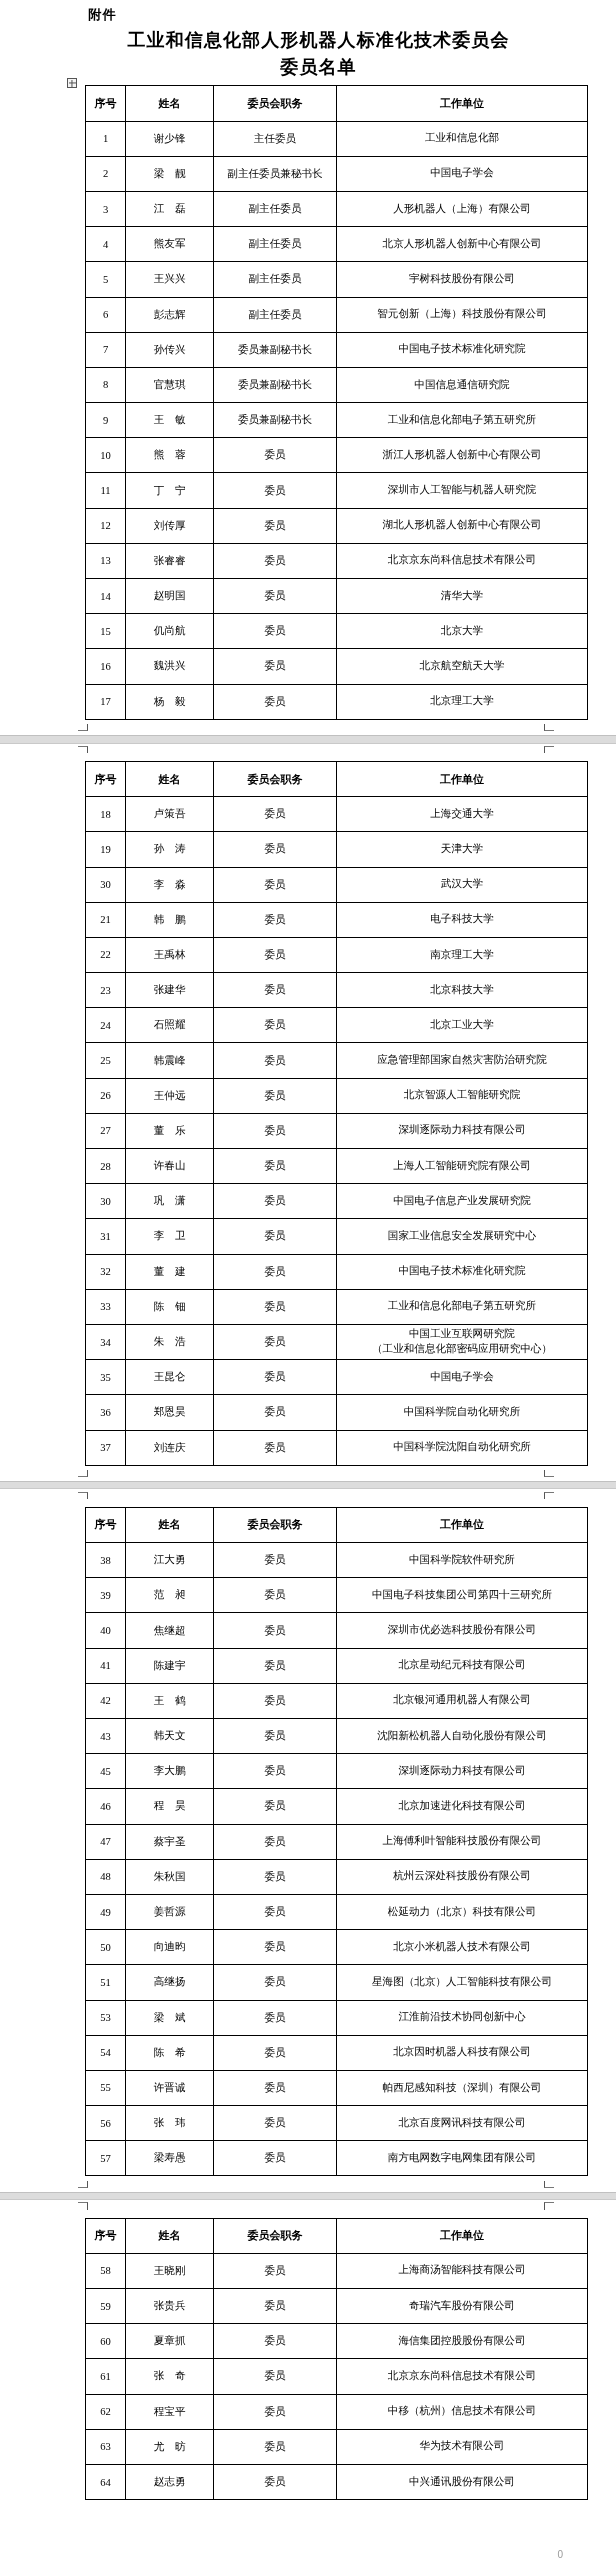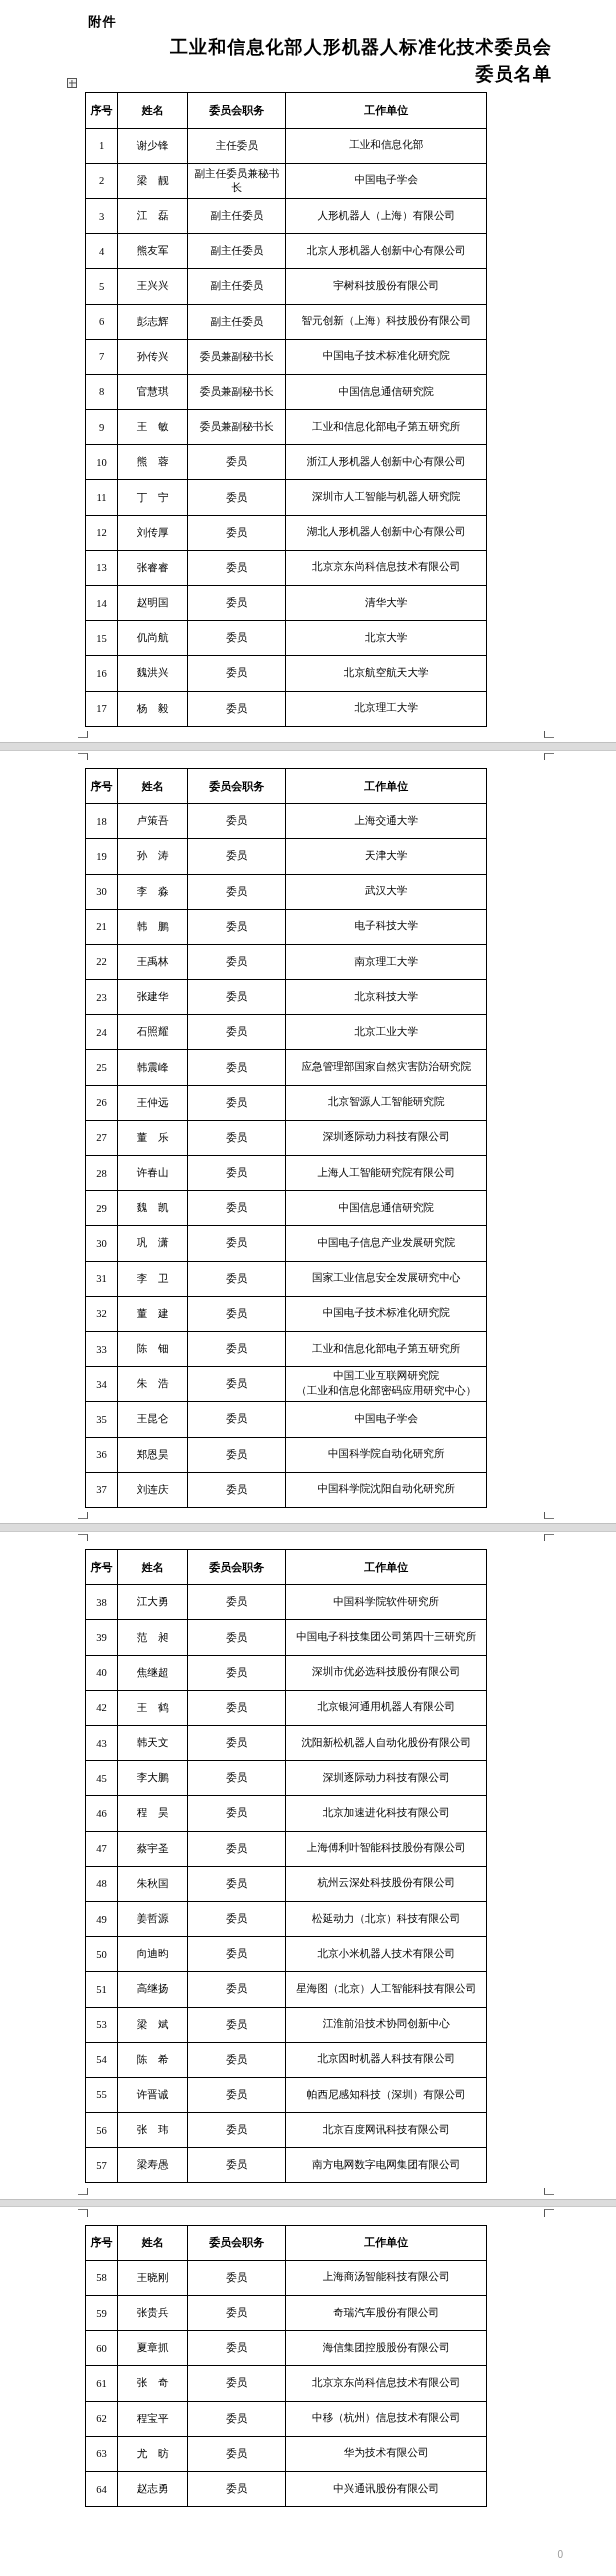--- a/index.html
+++ b/index.html
@@ -7,30 +7,30 @@
     width:616px;height:2576px;
     background:#ffffff;
     color:#000;
     font-family:"Liberation Serif","DejaVu Serif",serif;
     position:relative;
     overflow:hidden;
   }
   .content{margin-left:85px;width:467px;}
   .attachment{
     font-size:13.2px;font-weight:bold;
-    padding-top:13px;margin-left:3.2px;
+    padding-top:6px;margin-left:3.2px;
     letter-spacing:1.1px;
   }
   .doc-title{
     text-align:center;font-size:18px;font-weight:bold;
     line-height:1.5;margin-top:3.2px;letter-spacing:1.1px;
   }
-  .doc-title .line{display:block;text-align:right;}
+  .doc-title .line{display:block;}
   table.member-table{
-    border-collapse:collapse;width:402px;table-layout:fixed;
+    border-collapse:collapse;width:503px;table-layout:fixed;
     border:1.6px solid #000;
     margin-top:4.2px;
   }
   table.member-table th, table.member-table td{
     border-top:1.1px solid #000;border-bottom:1.1px solid #000;
     border-left:0.5px solid #000;border-right:0.5px solid #000;
     text-align:center;vertical-align:middle;
     padding:1.1px 2.1px;
     font-size:10.6px;
   }
@@ -291,26 +291,20 @@
           <td class="role">委员</td>
           <td class="org">深圳逐际动力科技有限公司</td>
         </tr>
         <tr>
           <td class="no">28</td>
           <td class="name">许春山</td>
           <td class="role">委员</td>
           <td class="org">上海人工智能研究院有限公司</td>
         </tr>
         <tr>
-          <td class="no">29</td>
-          <td class="name">魏　凯</td>
-          <td class="role">委员</td>
-          <td class="org">中国信息通信研究院</td>
-        </tr>
-        <tr>
           <td class="no">30</td>
           <td class="name">巩　潇</td>
           <td class="role">委员</td>
           <td class="org">中国电子信息产业发展研究院</td>
         </tr>
         <tr>
           <td class="no">31</td>
           <td class="name">李　卫</td>
           <td class="role">委员</td>
           <td class="org">国家工业信息安全发展研究中心</td>
@@ -393,20 +387,26 @@
           <td class="role">委员</td>
           <td class="org">中国电子科技集团公司第四十三研究所</td>
         </tr>
         <tr>
           <td class="no">40</td>
           <td class="name">焦继超</td>
           <td class="role">委员</td>
           <td class="org">深圳市优必选科技股份有限公司</td>
         </tr>
         <tr>
+          <td class="no">41</td>
+          <td class="name">陈建宇</td>
+          <td class="role">委员</td>
+          <td class="org">北京星动纪元科技有限公司</td>
+        </tr>
+        <tr>
           <td class="no">42</td>
           <td class="name">王　鹤</td>
           <td class="role">委员</td>
           <td class="org">北京银河通用机器人有限公司</td>
         </tr>
         <tr>
           <td class="no">43</td>
           <td class="name">韩天文</td>
           <td class="role">委员</td>
           <td class="org">沈阳新松机器人自动化股份有限公司</td>

